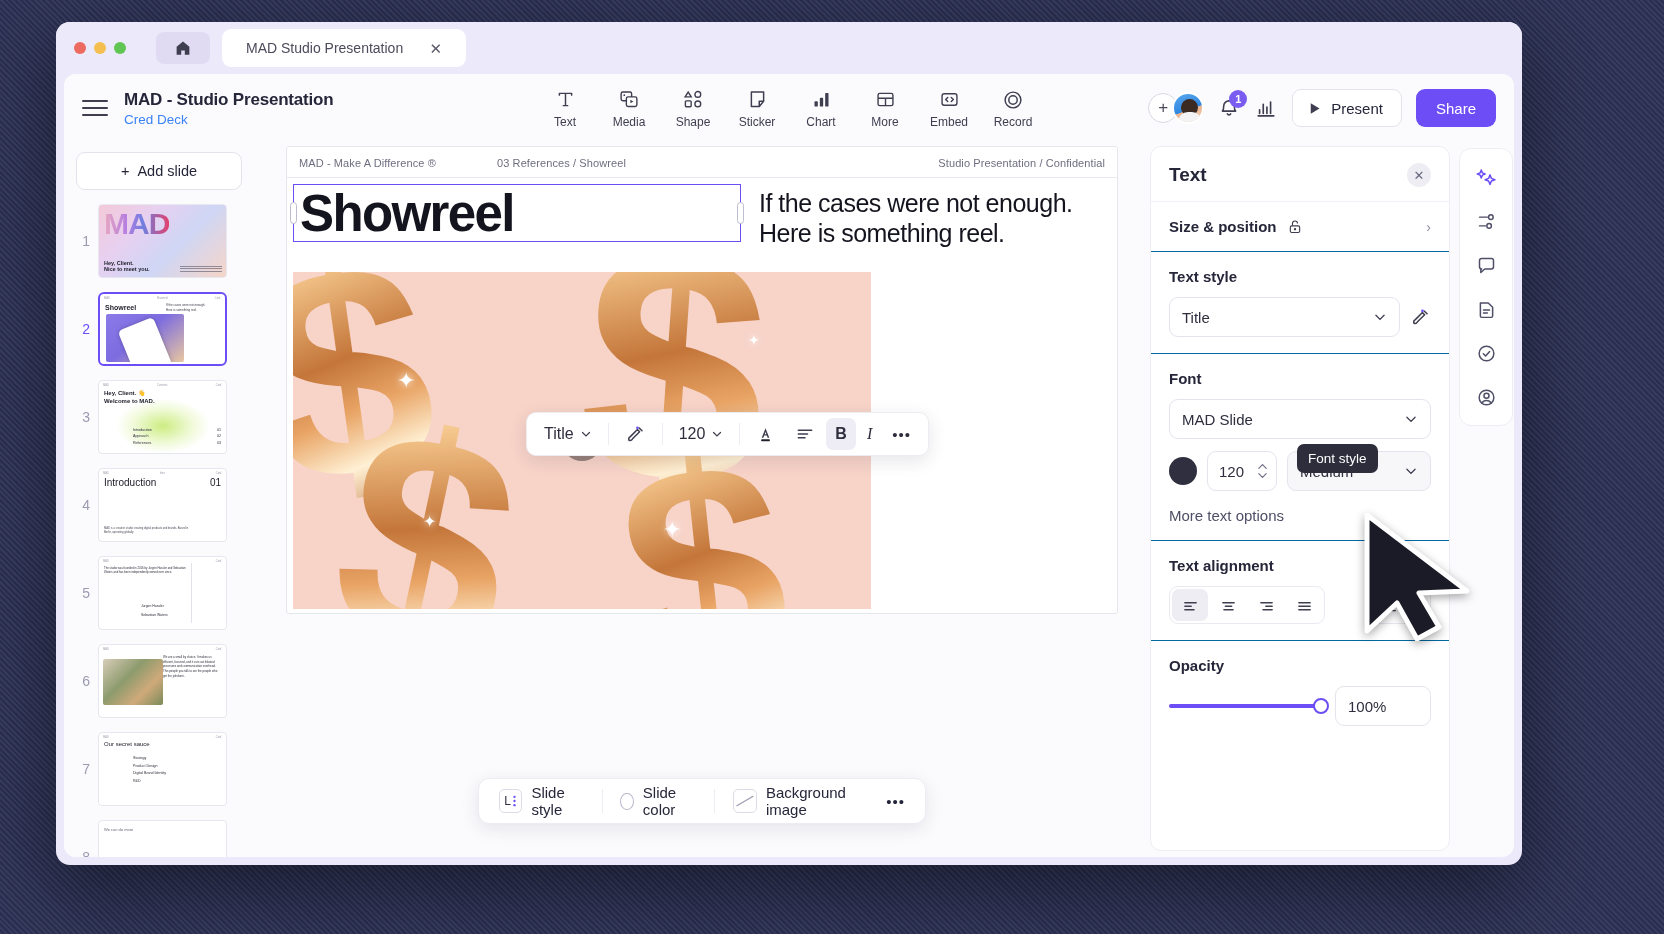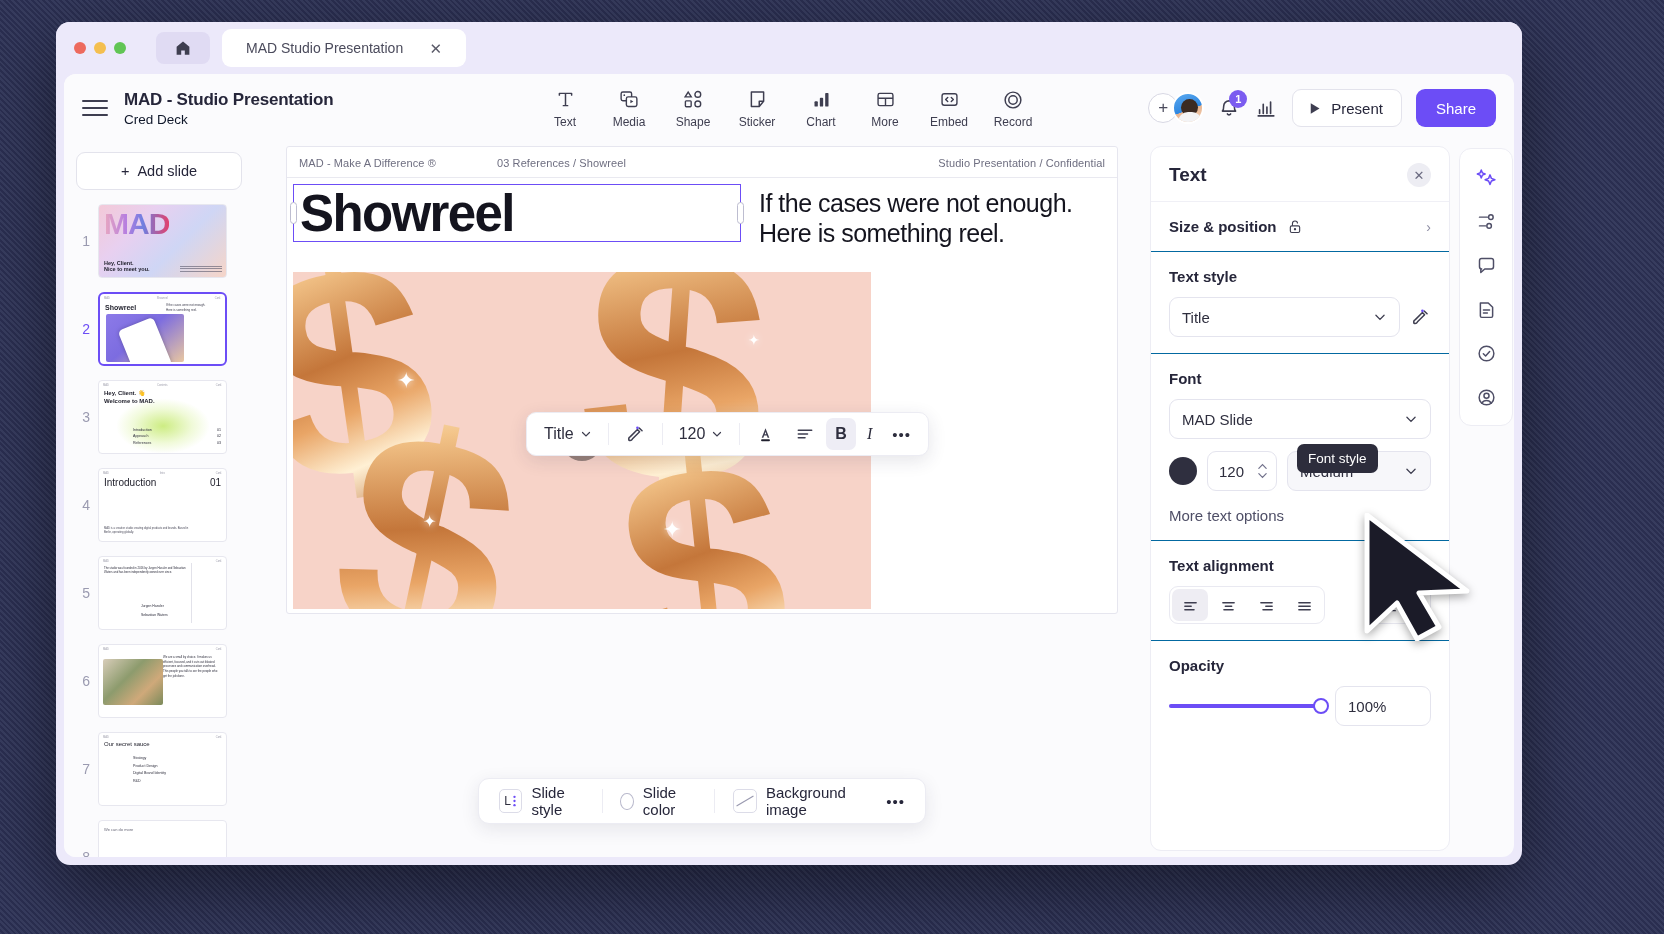--- a/index.html
+++ b/index.html
@@ -84,21 +84,21 @@
     height: 68px; flex: 0 0 68px;
     display: flex; align-items: center;
     padding: 0 18px;
     background: #fbfbfd;
     position: relative;
   }
   #hamburger { width: 26px; display: flex; flex-direction: column; gap: 5px; margin-right: 16px; cursor: pointer; }
   #hamburger i { display: block; height: 2px; background: #3e3e50; border-radius: 2px; }
   #doc-titles { display: flex; flex-direction: column; gap: 2px; }
   #doc-title { font-size: 17px; font-weight: bold; color: #26263a; letter-spacing: -.2px; }
-  #doc-subtitle { font-size: 13.5px; color: #0f172a; }
+  #doc-subtitle { font-size: 13.5px; color: #3b82f6; }
 
   #tool-icons {
     position: absolute; left: 50%; transform: translateX(-50%);
     display: flex; gap: 4px; align-items: flex-start;
   }
   .tool {
     width: 60px;
     display: flex; flex-direction: column; align-items: center; gap: 3px;
     padding: 4px 0; border-radius: 8px; cursor: pointer;
   }

